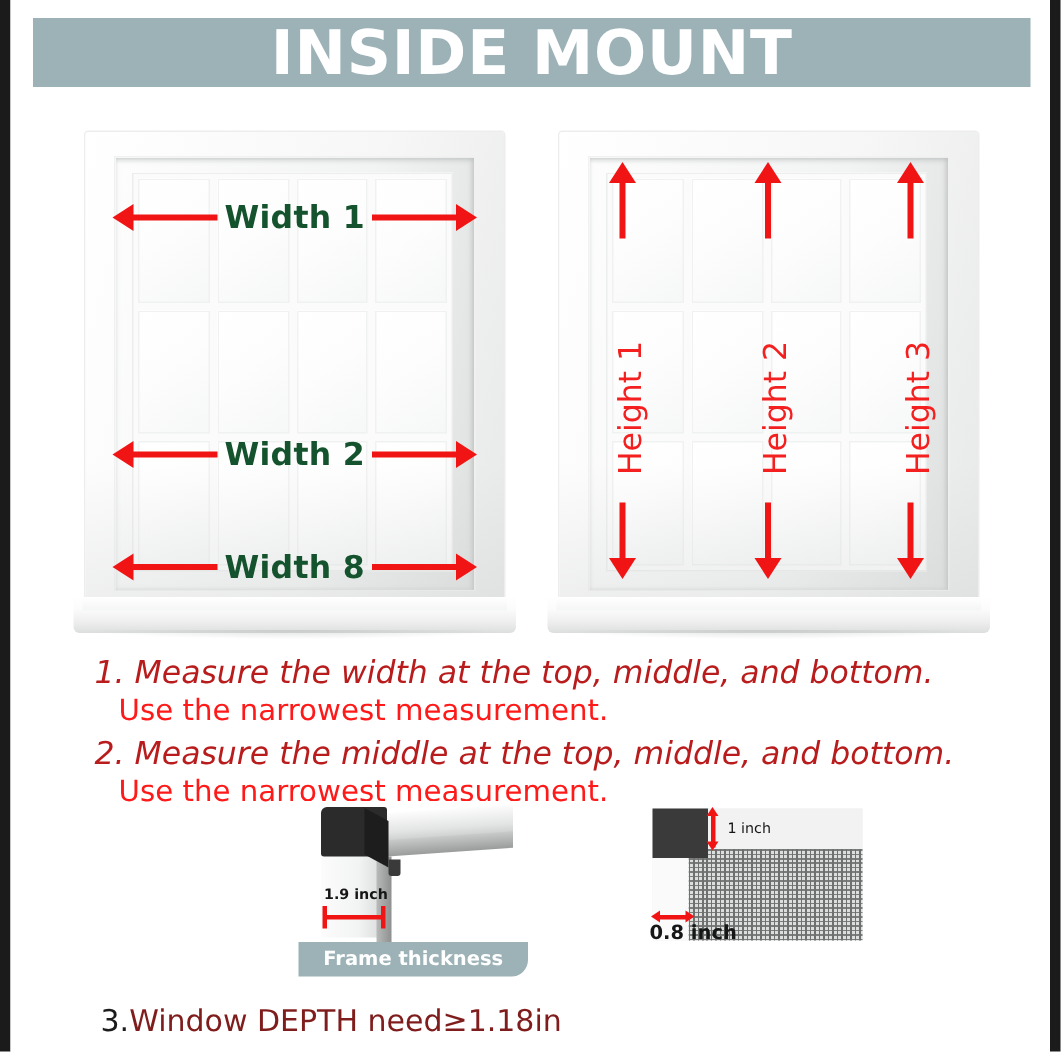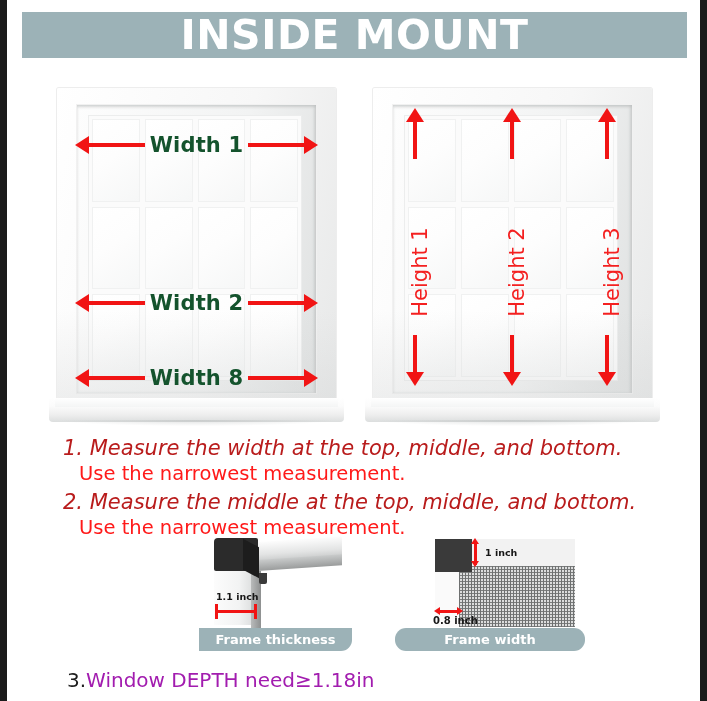--- a/index.html
+++ b/index.html
@@ -395,21 +395,21 @@
     width: 0; height: 0;
     border-left: 4.5px solid transparent;
     border-right: 4.5px solid transparent;
     border-top: 6px solid #f11414;
   }
   .fw-vdim-text {
     position: absolute;
     left: 90px; top: 13px;
     color: #161616;
     font-size: 9.5px;
-    font-weight: bold;
+    font-weight: normal;
     font-family: "DejaVu Sans", "Liberation Sans", sans-serif;
   }
   .fw-hdim {
     position: absolute;
     left: 43px; top: 76px;
     width: 21px; height: 3px;
     background: #f11414;
   }
   .fw-hdim-head-l {
     position: absolute;
@@ -424,35 +424,35 @@
     left: 62px; top: 72.5px;
     width: 0; height: 0;
     border-top: 4.5px solid transparent;
     border-bottom: 4.5px solid transparent;
     border-left: 6px solid #f11414;
   }
   .fw-hdim-text {
     position: absolute;
     left: 38px; top: 81px;
     color: #161616;
-    font-size: 10px;
+    font-size: 13px;
     font-weight: bold;
     font-family: "DejaVu Sans", "Liberation Sans", sans-serif;
   }
 
   
   .depth-note {
     position: absolute;
     left: 60px;
     top: 668px;
     font-size: 20px;
     font-family: "DejaVu Sans", "Liberation Sans", sans-serif;
   }
   .depth-num { color: #1c1c1c; }
-  .depth-text { color: #a21caf; }
+  .depth-text { color: #7f1d1d; }
 </style>
 </head>
 <body>
 
 <div class="page-edge left"></div>
 <div class="page-edge right"></div>
 
 <div class="sheet">
 
   <div class="title-banner">
@@ -585,41 +585,40 @@
       <span class="ft-top-bar"></span>
       <span class="ft-top-face"></span>
       <span class="ft-stile"></span>
       <span class="ft-stile-edge"></span>
       <span class="ft-corner"></span>
       <span class="ft-corner-side"></span>
       <span class="ft-tab"></span>
       <span class="ft-dim"></span>
       <span class="ft-dim-cap-l"></span>
       <span class="ft-dim-cap-r"></span>
-      <span class="ft-dim-text">1.1 inch</span>
+      <span class="ft-dim-text">1.9 inch</span>
     </div>
     <div class="fig-caption">Frame thickness</div>
   </div>
 
   <div class="figure frame-w">
     <div class="fig-canvas">
       <span class="fw-panel"></span>
       <span class="fw-top-strip"></span>
       <span class="fw-mesh"></span>
       <span class="fw-left-col"></span>
       <span class="fw-corner"></span>
       <span class="fw-vdim"></span>
       <span class="fw-vdim-head-up"></span>
       <span class="fw-vdim-head-dn"></span>
       <span class="fw-vdim-text">1 inch</span>
       <span class="fw-hdim"></span>
       <span class="fw-hdim-head-l"></span>
       <span class="fw-hdim-head-r"></span>
       <span class="fw-hdim-text">0.8 inch</span>
     </div>
-    <div class="fig-caption">Frame width</div>
   </div>
 
   <div class="depth-note">
     <span class="depth-num">3.</span><span class="depth-text">Window DEPTH need≥1.18in</span>
   </div>
 
 </div>
 
 </body></html>

